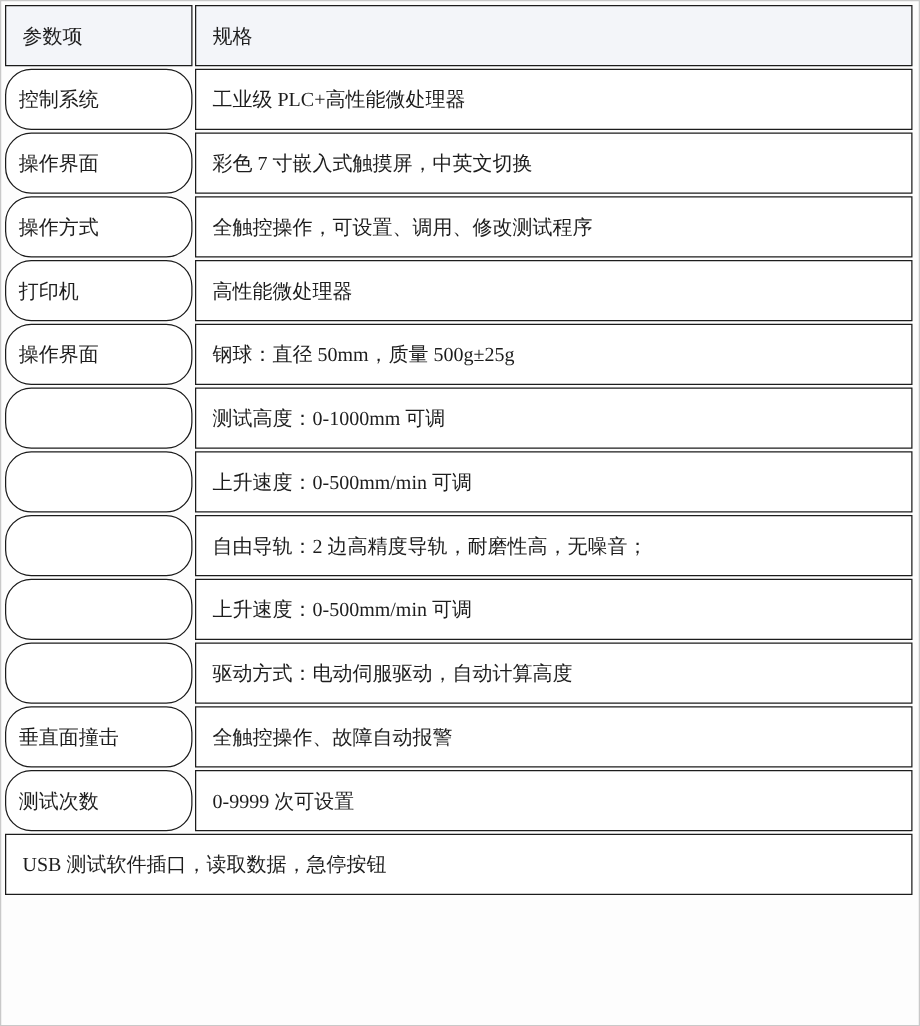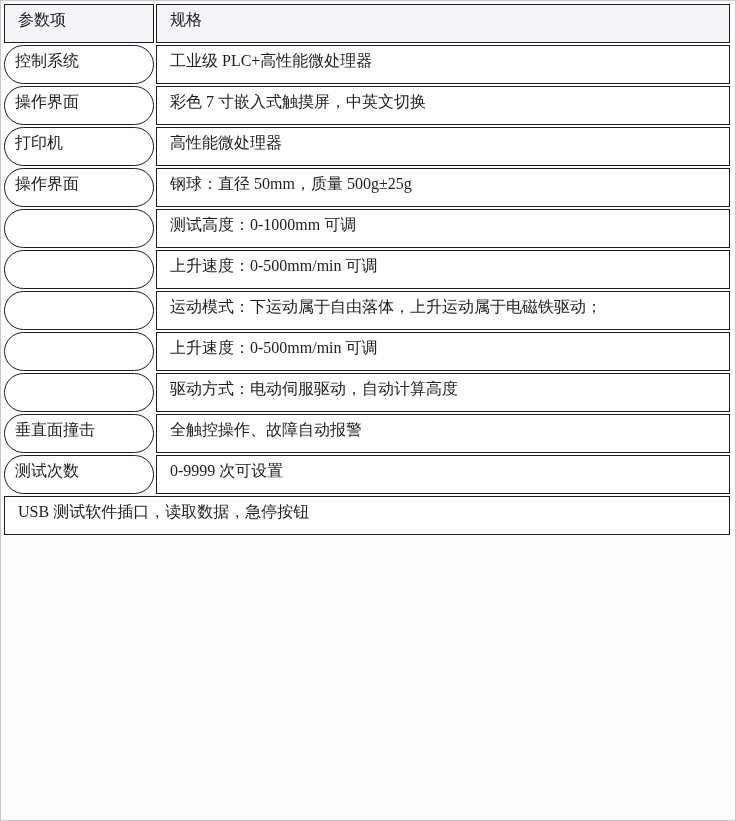--- a/index.html
+++ b/index.html
@@ -22,21 +22,21 @@
     table-layout: fixed;
     width: 730px;
     margin: 1px 0 0 1px;
     font-size: 16px;
     color: #1d1d1d;
   }
   .spec-table col.c1 { width: 150px; }
   .spec-table td, .spec-table th {
     border: 1px solid #1c1c1c;
     background: #ffffff;
-    padding: 3px 10px 11px 13px;
+    padding: 13px 10px 11px 13px;
     line-height: 23px;
     text-align: left;
     font-weight: normal;
     vertical-align: middle;
     overflow: hidden;
     white-space: nowrap;
   }
   .spec-table thead th {
     background: #f3f5f9;
   }
@@ -60,38 +60,42 @@
     <tbody>
       <tr>
         <td class="param">控制系统</td>
         <td>工业级 PLC+高性能微处理器</td>
       </tr>
       <tr>
         <td class="param">操作界面</td>
         <td>彩色 7 寸嵌入式触摸屏，中英文切换</td>
       </tr>
       <tr>
+        <td class="param">操作方式</td>
+        <td>全触控操作，可设置、调用、修改测试程序</td>
+      </tr>
+      <tr>
         <td class="param">打印机</td>
         <td>高性能微处理器</td>
       </tr>
       <tr>
         <td class="param">操作界面</td>
         <td>钢球：直径 50mm，质量 500g±25g</td>
       </tr>
       <tr>
         <td class="param"></td>
         <td>测试高度：0-1000mm 可调</td>
       </tr>
       <tr>
         <td class="param"></td>
         <td>上升速度：0-500mm/min 可调</td>
       </tr>
       <tr>
         <td class="param"></td>
-        <td>运动模式：下运动属于自由落体，上升运动属于电磁铁驱动；</td>
+        <td>自由导轨：2 边高精度导轨，耐磨性高，无噪音；</td>
       </tr>
       <tr>
         <td class="param"></td>
         <td>上升速度：0-500mm/min 可调</td>
       </tr>
       <tr>
         <td class="param"></td>
         <td>驱动方式：电动伺服驱动，自动计算高度</td>
       </tr>
       <tr>

